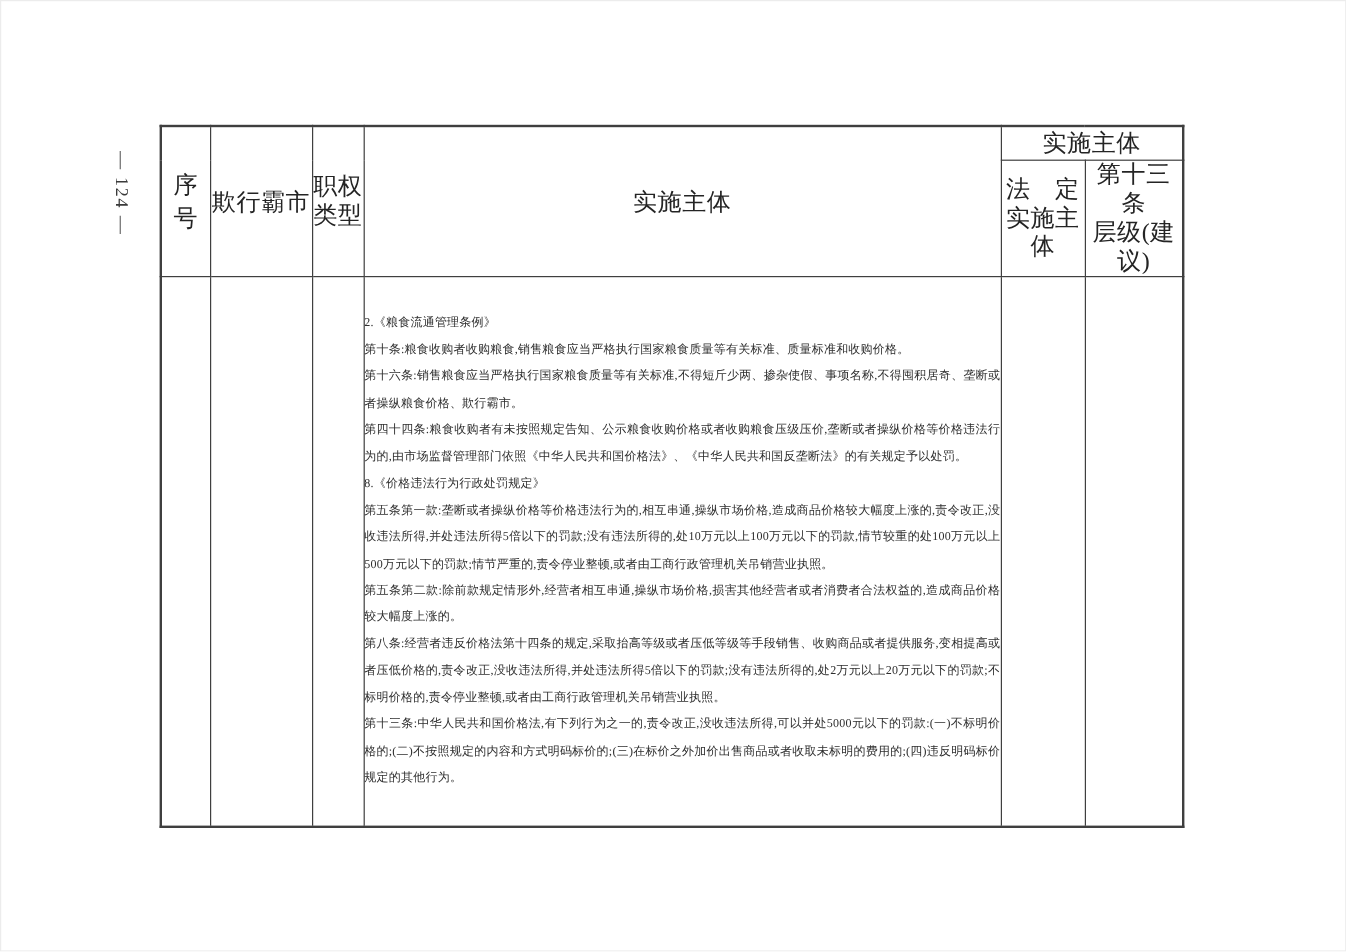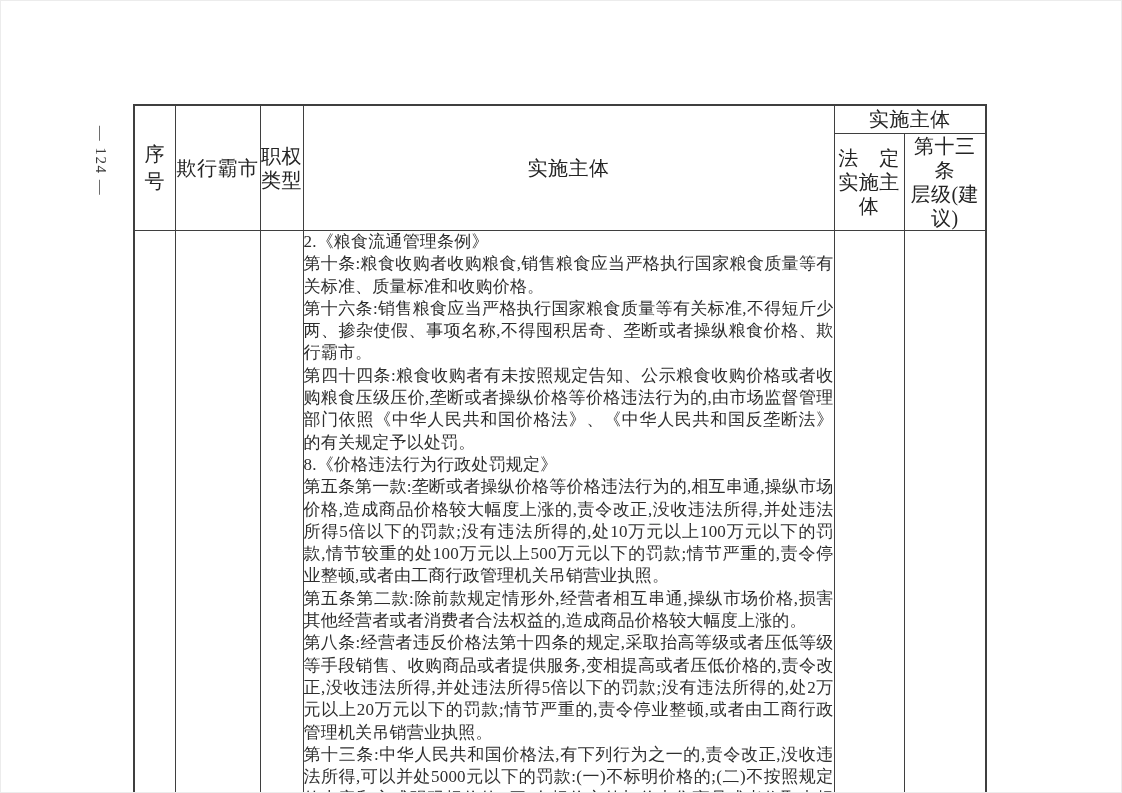--- a/index.html
+++ b/index.html
@@ -55,21 +55,21 @@
   .hd .ln { display: block; line-height: 24px; }
   .row-subject-top { height: 25px; }
   .row-subject-bottom { height: 53px; }
   .cell-basis {
     vertical-align: top;
     padding: 3px 7px 0 8px;
     text-align: justify;
   }
   .cell-basis p {
     margin: 0;
-    font-size: 17px;
+    font-size: 10px;
     line-height: 22.3px;
     text-align: justify;
     text-justify: inter-ideograph;
     letter-spacing: 0.2px;
     color: #2e2e2e;
   }
 </style>
 </head>
 <body>
 
@@ -112,21 +112,21 @@
         <td></td>
         <td></td>
         <td class="cell-basis">
           <p>2.《粮食流通管理条例》</p>
           <p>第十条:粮食收购者收购粮食,销售粮食应当严格执行国家粮食质量等有关标准、质量标准和收购价格。</p>
           <p>第十六条:销售粮食应当严格执行国家粮食质量等有关标准,不得短斤少两、掺杂使假、事项名称,不得囤积居奇、垄断或者操纵粮食价格、欺行霸市。</p>
           <p>第四十四条:粮食收购者有未按照规定告知、公示粮食收购价格或者收购粮食压级压价,垄断或者操纵价格等价格违法行为的,由市场监督管理部门依照《中华人民共和国价格法》、《中华人民共和国反垄断法》的有关规定予以处罚。</p>
           <p>8.《价格违法行为行政处罚规定》</p>
           <p>第五条第一款:垄断或者操纵价格等价格违法行为的,相互串通,操纵市场价格,造成商品价格较大幅度上涨的,责令改正,没收违法所得,并处违法所得5倍以下的罚款;没有违法所得的,处10万元以上100万元以下的罚款,情节较重的处100万元以上500万元以下的罚款;情节严重的,责令停业整顿,或者由工商行政管理机关吊销营业执照。</p>
           <p>第五条第二款:除前款规定情形外,经营者相互串通,操纵市场价格,损害其他经营者或者消费者合法权益的,造成商品价格较大幅度上涨的。</p>
-          <p>第八条:经营者违反价格法第十四条的规定,采取抬高等级或者压低等级等手段销售、收购商品或者提供服务,变相提高或者压低价格的,责令改正,没收违法所得,并处违法所得5倍以下的罚款;没有违法所得的,处2万元以上20万元以下的罚款;情节严重的,责令停业整顿,或者由工商行政管理机关吊销营业执照。</p>
+          <p>第八条:经营者违反价格法第十四条的规定,采取抬高等级或者压低等级等手段销售、收购商品或者提供服务,变相提高或者压低价格的,责令改正,没收违法所得,并处违法所得5倍以下的罚款;没有违法所得的,处2万元以上20万元以下的罚款;不标明价格的,责令停业整顿,或者由工商行政管理机关吊销营业执照。</p>
           <p>第十三条:中华人民共和国价格法,有下列行为之一的,责令改正,没收违法所得,可以并处5000元以下的罚款:(一)不标明价格的;(二)不按照规定的内容和方式明码标价的;(三)在标价之外加价出售商品或者收取未标明的费用的;(四)违反明码标价规定的其他行为。</p>
         </td>
         <td></td>
         <td></td>
       </tr>
     </tbody>
   </table>
 
 </div>
 

